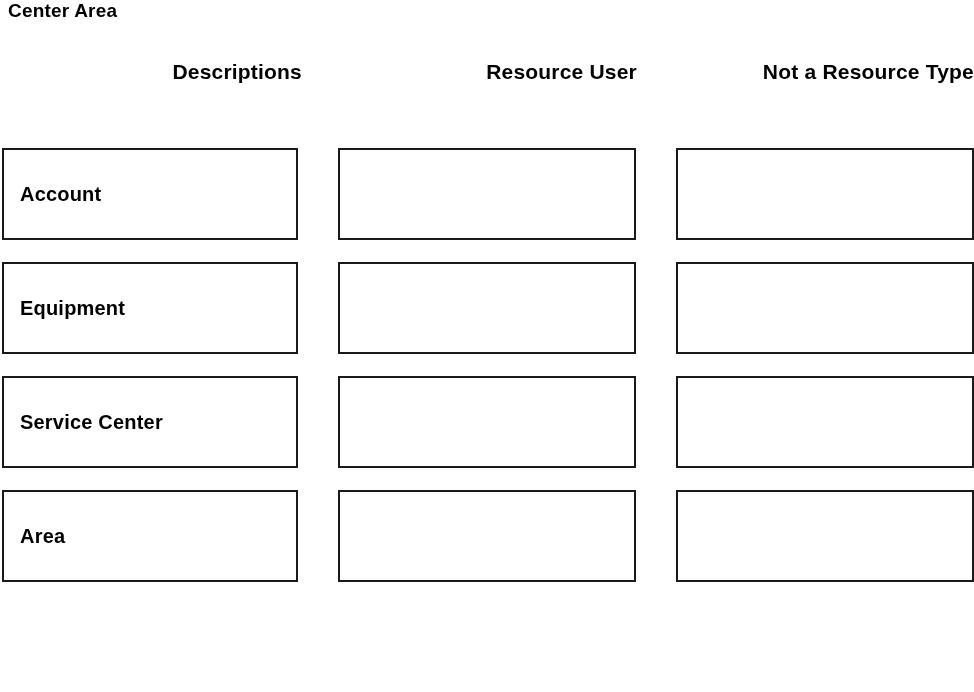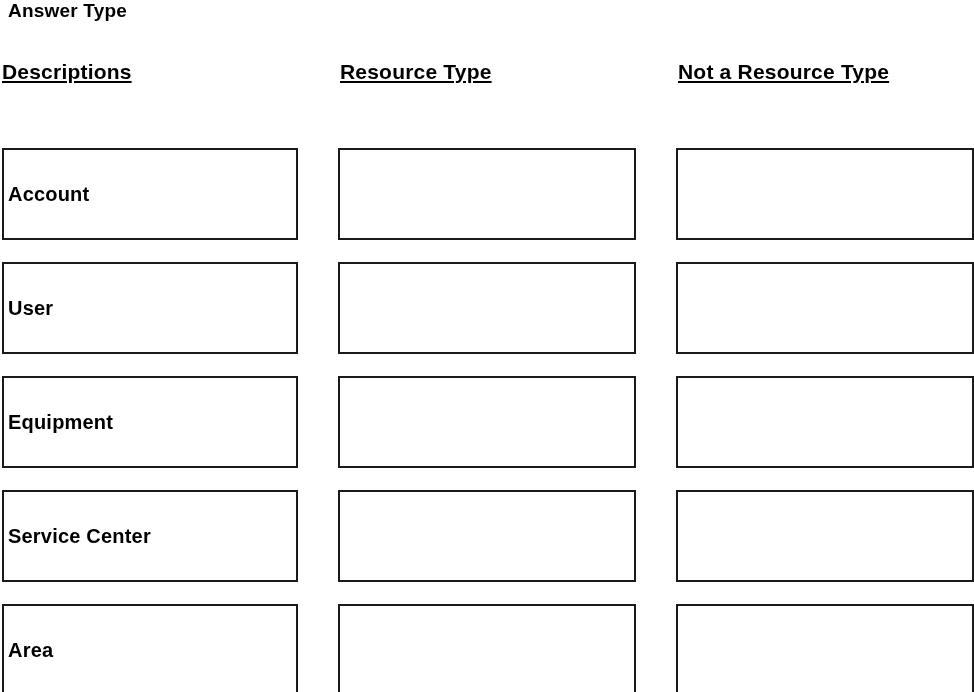--- a/index.html
+++ b/index.html
@@ -32,23 +32,22 @@
     position: absolute;
     top: 60px;
     left: 0;
     width: 974px;
     height: 36px;
   }
   .col-header {
     position: absolute;
     font-size: 21px;
     font-weight: bold;
-    text-align: left;
+    text-align: right;
     letter-spacing: 0.2px;
-    text-decoration: underline;
   }
   .col-header.c0 { left: 2px;   width: 300px; }
   .col-header.c1 { left: 340px; width: 297px; }
   .col-header.c2 { left: 678px; width: 296px; }
 
   .grid {
     position: absolute;
     top: 148px;
     left: 0;
     width: 974px;
@@ -64,62 +63,55 @@
     height: 92px;
     border: 2.5px solid #1a1a1a;
     background: #ffffff;
     box-sizing: border-box;
   }
   .cell.desc {
     left: 2px;
     width: 296px;
     display: flex;
     align-items: center;
-    padding-left: 4px;
+    padding-left: 16px;
   }
   .cell.drop1 { left: 338px; width: 298px; }
   .cell.drop2 { left: 676px; width: 298px; }
 
   .desc-label {
     font-size: 20px;
     font-weight: bold;
     letter-spacing: 0.2px;
     line-height: 1.1;
   }
 </style>
 </head>
 <body>
 
 <div class="page">
 
-  <div class="answer-area-title">Answer Type</div>
+  <div class="answer-area-title">Center Area</div>
 
   <div class="headers">
     <div class="col-header c0">Descriptions</div>
-    <div class="col-header c1">Resource Type</div>
+    <div class="col-header c1">Resource User</div>
     <div class="col-header c2">Not a Resource Type</div>
   </div>
 
   <div class="grid">
 
     <div class="row">
       <div class="cell desc">
         <span class="desc-label">Account</span>
       </div>
       <div class="cell drop1"></div>
       <div class="cell drop2"></div>
     </div>
 
-    <div class="row">
-      <div class="cell desc">
-        <span class="desc-label">User</span>
-      </div>
-      <div class="cell drop1"></div>
-      <div class="cell drop2"></div>
-    </div>
 
     <div class="row">
       <div class="cell desc">
         <span class="desc-label">Equipment</span>
       </div>
       <div class="cell drop1"></div>
       <div class="cell drop2"></div>
     </div>
 
     <div class="row">

